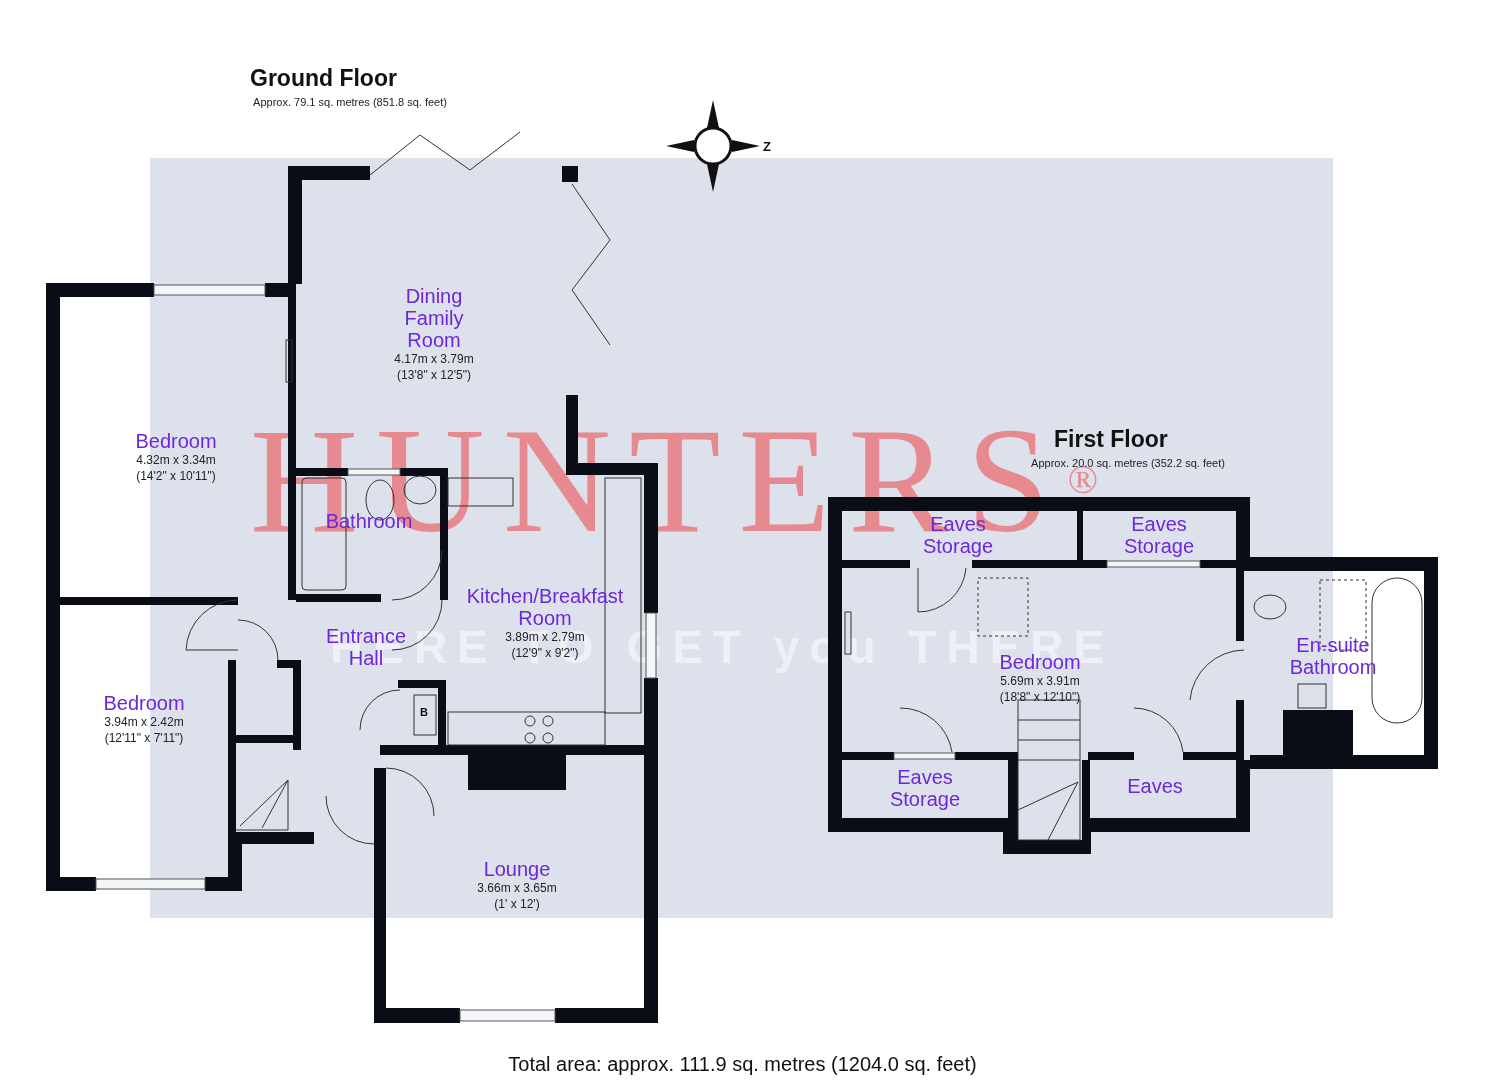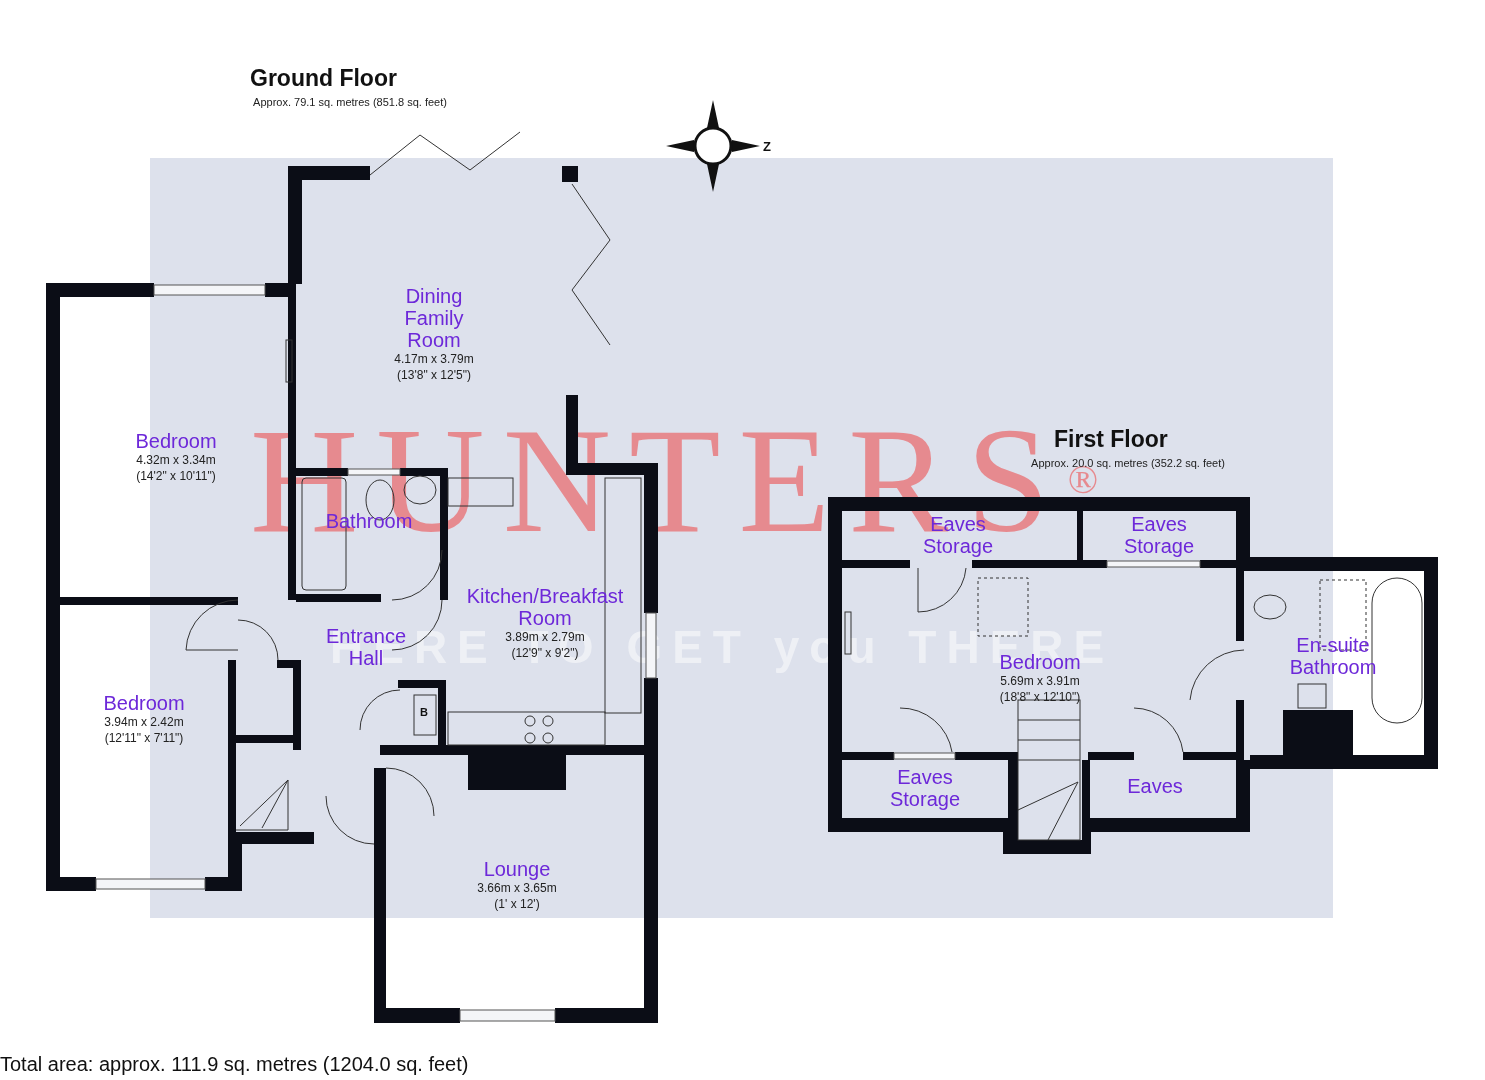--- a/index.html
+++ b/index.html
@@ -10,21 +10,21 @@
   .floor-title { position:absolute; text-align:left; font-weight:bold; font-size:23px; line-height:26px; color:#111; }
   .floor-area { position:absolute; text-align:center; font-size:11px; line-height:16px; color:#222; white-space:nowrap; }
   .room { position:absolute; text-align:center; transform:translateX(-50%); white-space:nowrap; }
   .room .name { font-weight:normal; font-size:20px; line-height:22px; color:#6d28d9; }
   .room .metric, .room .imperial { font-size:12px; line-height:16px; color:#222; }
   svg { position:absolute; left:0; top:0; }
   .watermark { position:absolute; font-family:"Liberation Serif", serif; color:#ef4444; opacity:0.55;
                font-size:150px; letter-spacing:18px; left:250px; top:405px; line-height:150px; }
   .tagline { position:absolute; font-family:"Liberation Sans", sans-serif; color:#ffffff; opacity:0.5;
              font-size:46px; letter-spacing:10px; left:330px; top:620px; font-weight:bold; }
-  .total { position:absolute; left:0; width:1485px; top:1053px; text-align:left; font-size:20px; color:#111; }
+  .total { position:absolute; left:0; width:1485px; top:1053px; text-align:center; font-size:20px; color:#111; }
   .compass-label { position:absolute; left:763px; top:139px; font-weight:bold; font-size:13px; }
 </style>
 </head>
 <body>
 
 <div class="panel"></div>
 
 <div class="watermark"><span>HUNTERS</span><span style="font-size:40px;vertical-align:top">®</span></div>
 <div class="tagline">HERE TO GET you THERE</div>
 

